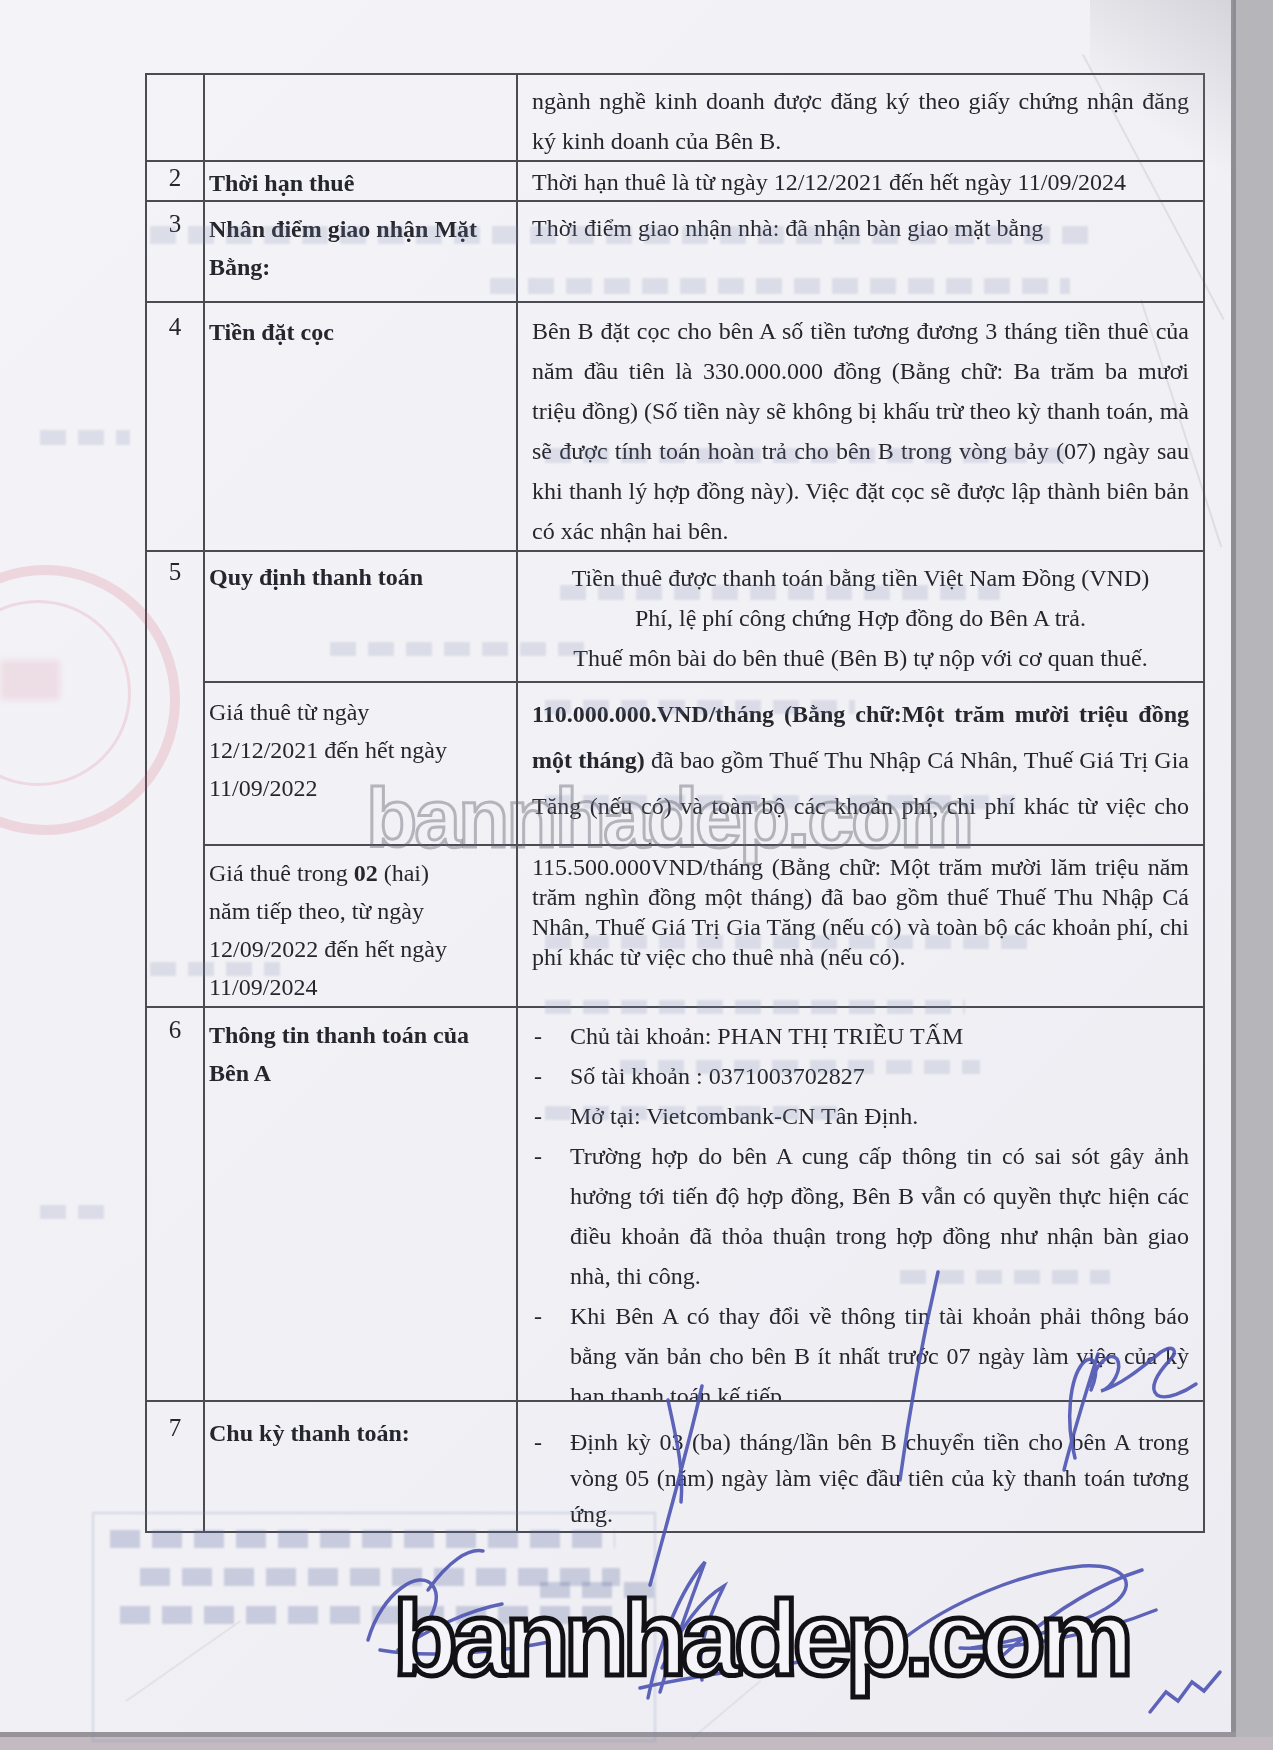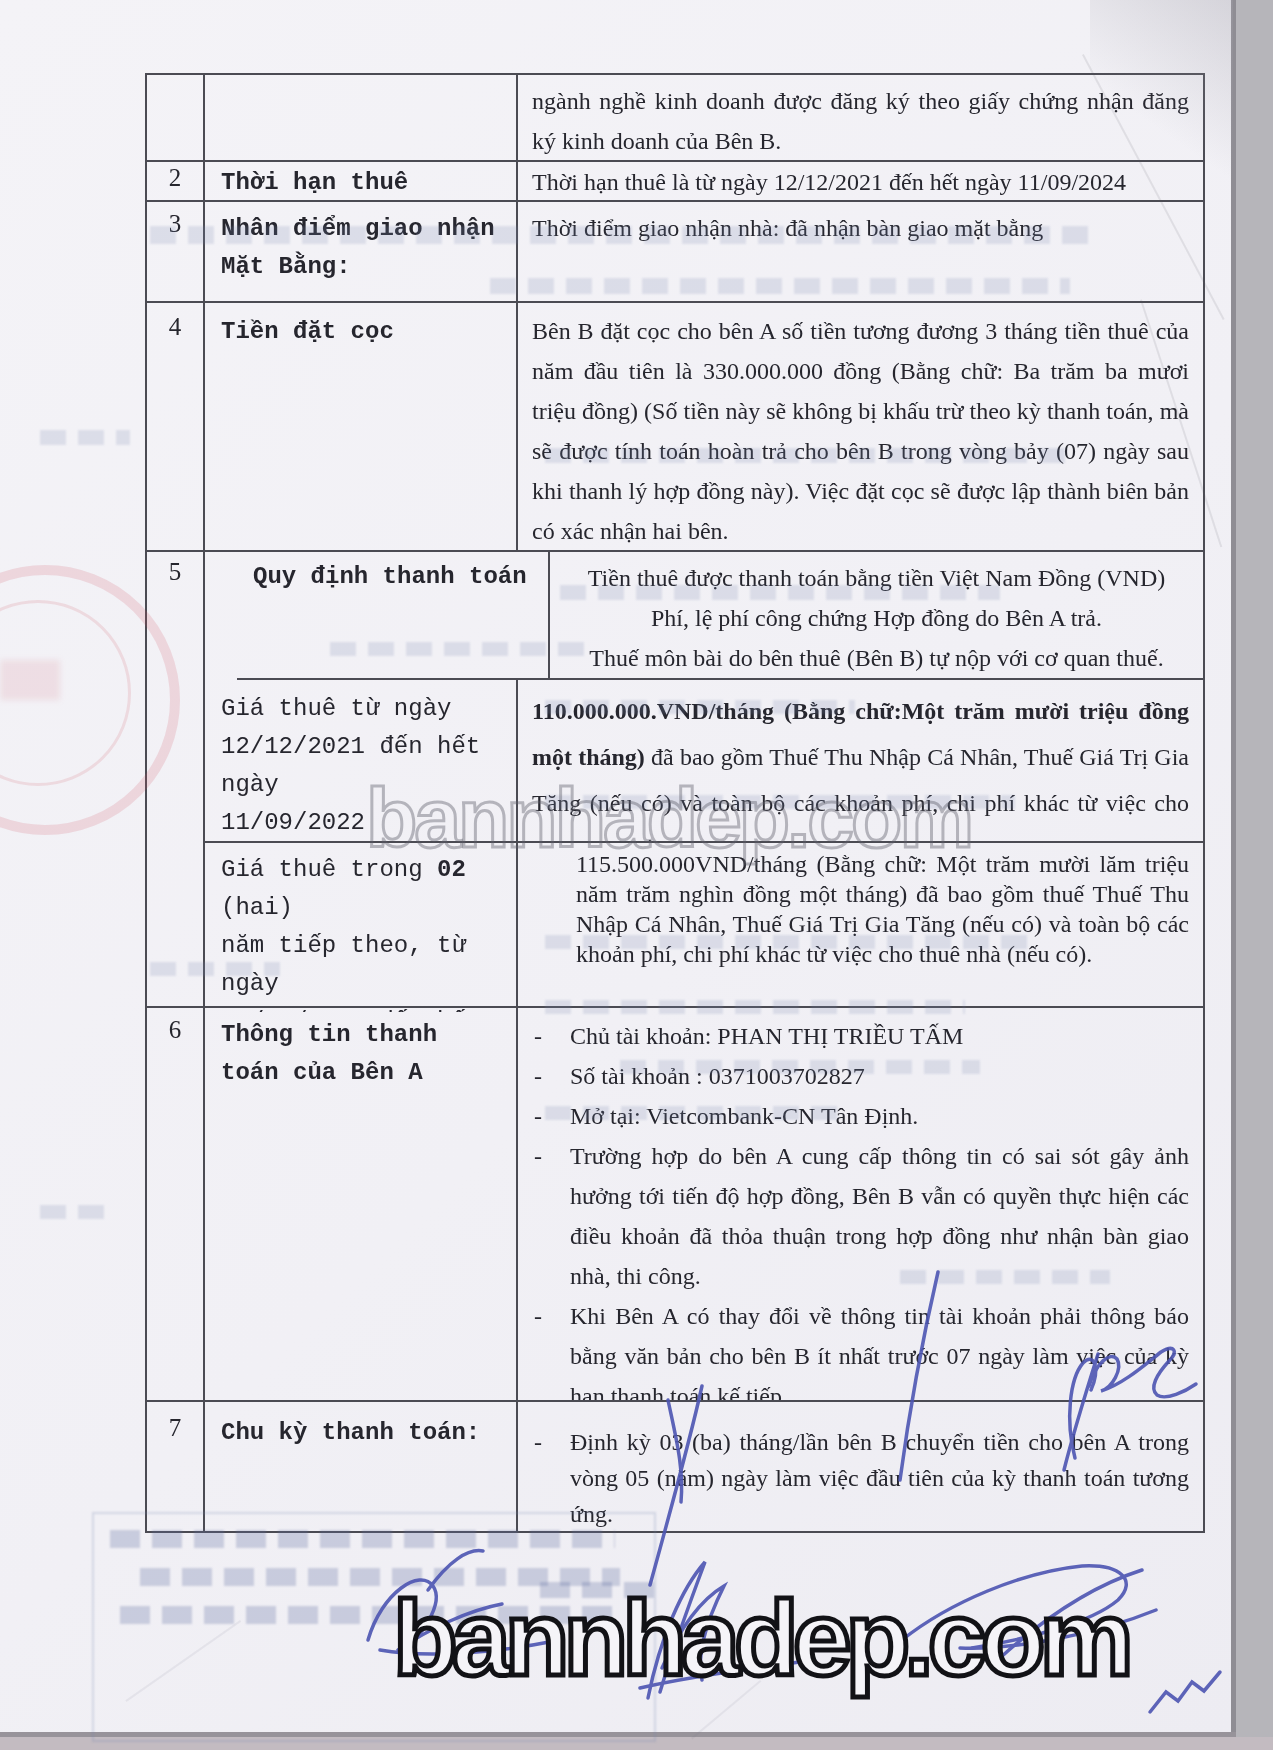--- a/index.html
+++ b/index.html
@@ -11,28 +11,28 @@
   #paper-edge-b{position:absolute;left:0;top:1732px;width:1236px;height:5px;background:#97939a;}
   #scan-bottom{position:absolute;left:0;top:1737px;width:1273px;height:13px;background:#c3bbc1;}
   
   #doc-table{position:absolute;left:145px;top:73px;width:1060px;height:1460px;
              border:2px solid #4b4b53;box-sizing:border-box;display:flex;flex-direction:column;}
   .trow{display:flex;border-bottom:2px solid #4b4b53;box-sizing:border-box;}
   .trow:last-child{border-bottom:none;}
   .c-num{width:58px;flex:0 0 58px;border-right:2px solid #4b4b53;box-sizing:border-box;
          text-align:center;font-size:25px;}
   .c-label{width:313px;flex:0 0 313px;border-right:2px solid #4b4b53;box-sizing:border-box;
-           padding:6px 10px 0 16px;font-size:24px;line-height:38px;overflow:hidden;font-family:Liberation Mono, monospace;}
+           padding:6px 10px 0 4px;font-size:24px;line-height:38px;overflow:hidden;}
   .c-label.bold{font-weight:bold;}
   .c-content{flex:1;padding:6px 14px 0 14px;font-size:24px;line-height:40px;
              text-align:justify;overflow:hidden;box-sizing:border-box;}
   .pre{white-space:pre-line;}
   .nested{flex:1;display:flex;flex-direction:column;}
   .subrow{display:flex;border-bottom:2px solid #4b4b53;box-sizing:border-box;}
-  .subrow:last-child{border-bottom:none;gap:44px;}
+  .subrow:last-child{border-bottom:none;}
   .dashlist{display:flex;flex-direction:column;}
   .ditem{display:flex;}
   .ditem .dash{flex:0 0 36px;text-align:left;padding-left:4px;}
   .ditem .dtext{flex:1;text-align:justify;}
   .bold{font-weight:bold;}
   
   .wm{position:absolute;font-family:"Liberation Sans", sans-serif;font-weight:800;white-space:nowrap;}
   #wm-mid{left:366px;top:770px;font-size:84px;letter-spacing:-3px;color:transparent;
           -webkit-text-stroke:3px rgba(95,95,108,0.42);z-index:15;}
   #wm-bottom{left:393px;top:1578px;font-size:106px;letter-spacing:-6px;color:#f5f4f8;
@@ -119,21 +119,21 @@
 
   <div class="trow" style="height:249px;">
     <div class="c-num" style="padding-top:10px;">4</div>
     <div class="c-label bold" style="padding-top:10px;">Tiền đặt cọc</div>
     <div class="c-content" style="padding-top:8px;">Bên B đặt cọc cho bên A số tiền tương đương 3 tháng tiền thuê của năm đầu tiên là 330.000.000 đồng (Bằng chữ: Ba trăm ba mươi triệu đồng) (Số tiền này sẽ không bị khấu trừ theo kỳ thanh toán, mà sẽ được tính toán hoàn trả cho bên B trong vòng bảy (07) ngày sau khi thanh lý hợp đồng này). Việc đặt cọc sẽ được lập thành biên bản có xác nhận hai bên.</div>
   </div>
 
   <div class="trow" style="height:456px;">
     <div class="c-num" style="padding-top:6px;">5</div>
     <div class="nested">
-      <div class="subrow" style="height:140px;margin-left:32px;">
+      <div class="subrow" style="height:140px;">
         <div class="c-label bold">Quy định thanh toán</div>
         <div class="c-content" style="text-align:center;">
           <div>Tiền thuê được thanh toán bằng tiền Việt Nam Đồng (VND)</div>
           <div>Phí, lệ phí công chứng Hợp đồng do Bên A trả.</div>
           <div>Thuế môn bài do bên thuê (Bên B) tự nộp với cơ quan thuế.</div>
         </div>
       </div>
       <div class="subrow" style="height:163px;">
         <div class="c-label pre" style="padding-top:10px;">Giá thuê từ ngày
 12/12/2021 đến hết ngày

